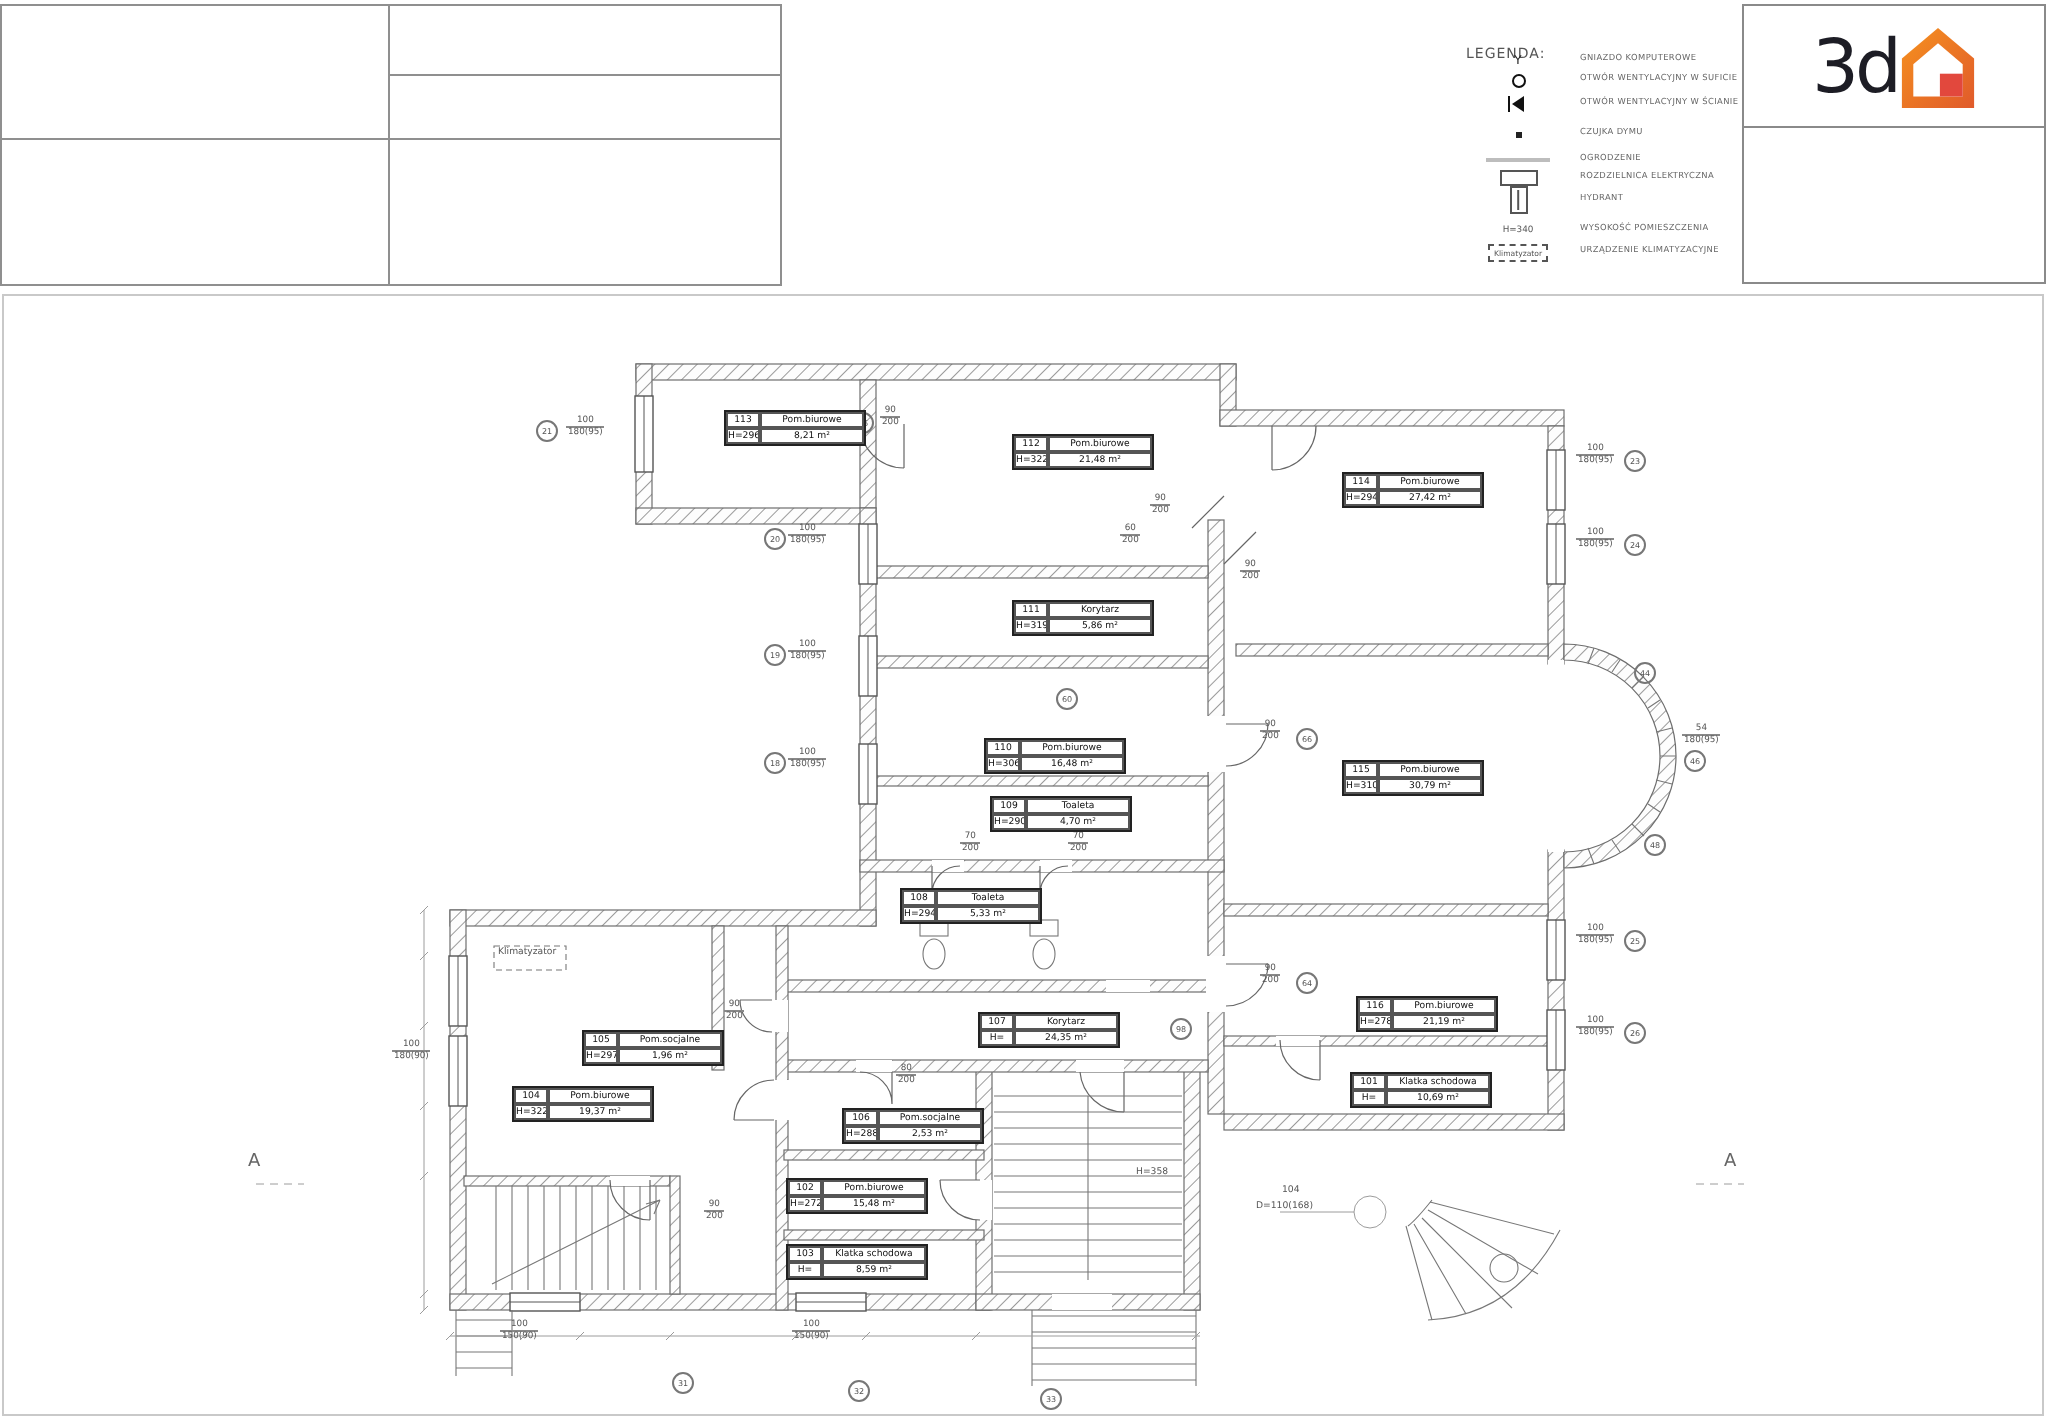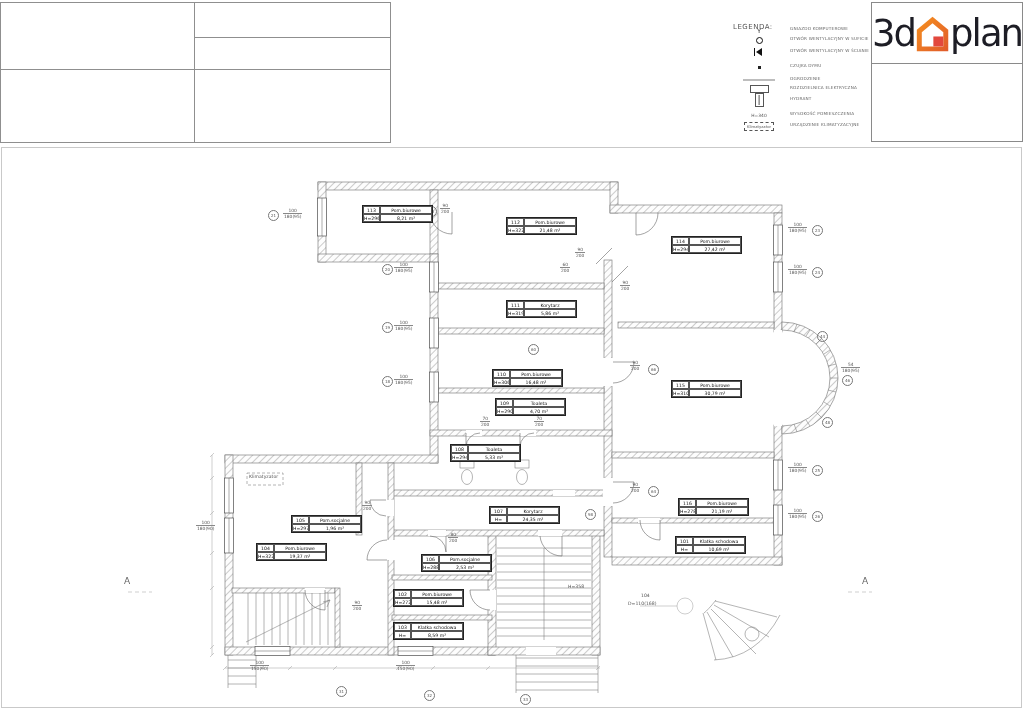--- a/index.html
+++ b/index.html
@@ -135,21 +135,20 @@
     <defs>
       <linearGradient id="hg" x1="0" y1="0" x2="1" y2="1">
         <stop offset="0" stop-color="#f6921e"></stop>
           <stop offset="1" stop-color="#e05a2b"></stop>
       </linearGradient>
     </defs>
     <path d="M20,1 L39,17 L39,43 L1,43 L1,17 Z" fill="url(#hg)"></path>
     <path d="M20,9 L33,20 L33,37 L7,37 L7,20 Z" fill="#fff"></path>
     <rect x="21" y="25" width="12" height="12" fill="#e2483d"></rect>
   </svg>
-  <span class="logo-text" style="color:#1d1d25;">plan</span>
 </div>
 <div class="logo-under"></div>
 
 <div class="frame"></div>
 
 <svg class="layer" width="1023" height="709" viewBox="0 0 1023 709">
   <defs>
     <pattern id="hatch" width="5" height="5" patternUnits="userSpaceOnUse" patternTransform="rotate(45)">
       <rect width="5" height="5" fill="#fdfdfd"></rect>
       <line x1="0" y1="0" x2="0" y2="5" stroke="#9a9a9a" stroke-width="1"></line>

